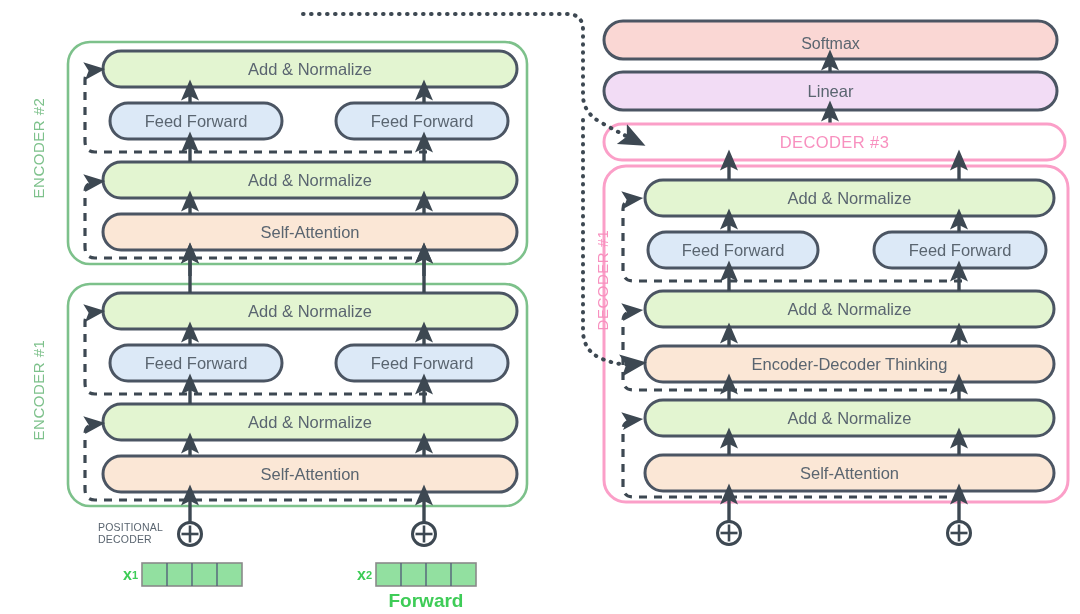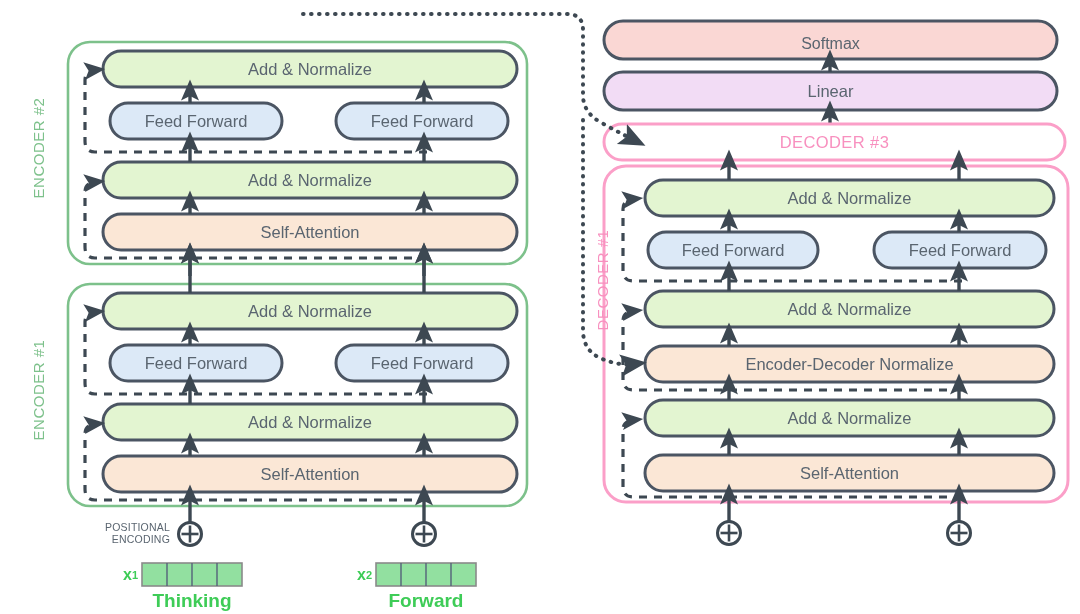--- a/index.html
+++ b/index.html
@@ -187,43 +187,41 @@
   <div class="boxlabel" style="left:604px;top:21px;width:453px;height:45px;font-size:16px;">Softmax</div>
   <div class="boxlabel" style="left:604px;top:72px;width:453px;height:38px;font-size:16.5px;text-align:center;">Linear</div>
 
   <div class="boxlabel" style="left:604px;top:124px;width:461px;height:36px;font-size:16.5px;
               color:#f890bf;letter-spacing:.4px;">DECODER #3</div>
 
   <div class="boxlabel" style="left:645px;top:180px;width:409px;height:36px;font-size:16.5px;">Add &amp; Normalize</div>
   <div class="boxlabel" style="left:648px;top:232px;width:170px;height:36px;font-size:16.5px;">Feed Forward</div>
   <div class="boxlabel" style="left:874px;top:232px;width:172px;height:36px;font-size:16.5px;">Feed Forward</div>
   <div class="boxlabel" style="left:645px;top:291px;width:409px;height:36px;font-size:16.5px;">Add &amp; Normalize</div>
-  <div class="boxlabel" style="left:645px;top:346px;width:409px;height:36px;font-size:16.5px;">Encoder-Decoder Normalize</div>
+  <div class="boxlabel" style="left:645px;top:346px;width:409px;height:36px;font-size:16.5px;">Encoder-Decoder Thinking</div>
   <div class="boxlabel" style="left:645px;top:400px;width:409px;height:36px;font-size:16.5px;">Add &amp; Normalize</div>
   <div class="boxlabel" style="left:645px;top:455px;width:409px;height:36px;font-size:16.5px;">Self-Attention</div>
 
   <div class="boxlabel rot" style="left:492px;top:268px;width:220px;height:24px;font-size:15px;
               letter-spacing:.5px;color:#f890bf;transform:rotate(-90deg);">DECODER #1</div>
 
   <div style="position:absolute;left:98px;top:521px;width:72px;
-              text-align:right;line-height:12px;font-size:10.5px;
+              text-align:left;line-height:12px;font-size:10.5px;
               color:#5a6570;letter-spacing:.2px;
               font-family:'Liberation Sans',sans-serif;">
     <div>POSITIONAL</div>
-    <div>ENCODING</div>
+    <div>DECODER</div>
   </div>
 
   <div style="position:absolute;left:112px;top:563px;width:26px;height:23px;
               display:flex;align-items:center;justify-content:flex-end;
               font-size:16px;font-weight:bold;color:#3ecc57;">
     <span>x</span>
       <sub style="font-size:11px;">1</sub>
   </div>
-  <div class="boxlabel" style="left:112px;top:589px;width:160px;height:24px;font-size:19px;
-              font-weight:bold;color:#3ecc57;">Thinking</div>
 
   <div style="position:absolute;left:346px;top:563px;width:26px;height:23px;
               display:flex;align-items:center;justify-content:flex-end;
               font-size:16px;font-weight:bold;color:#3ecc57;">
     <span>x</span>
       <sub style="font-size:11px;">2</sub>
   </div>
   <div class="boxlabel" style="left:346px;top:589px;width:160px;height:24px;font-size:19px;
               font-weight:bold;color:#3ecc57;">Forward</div>
 

